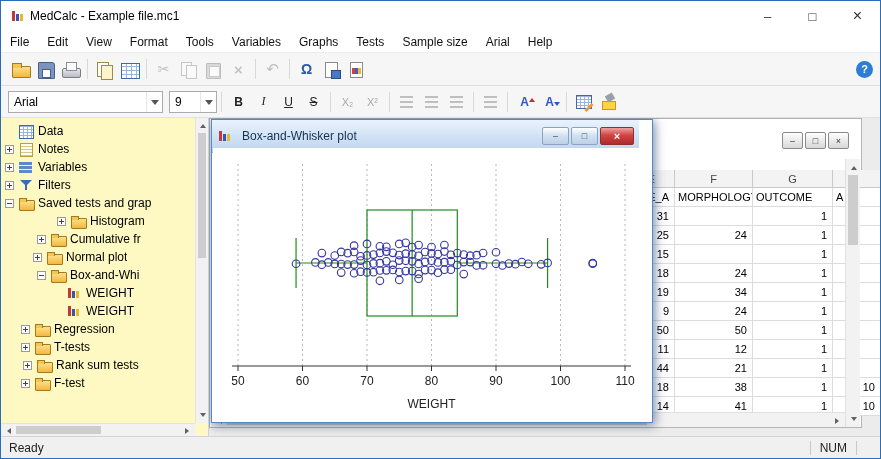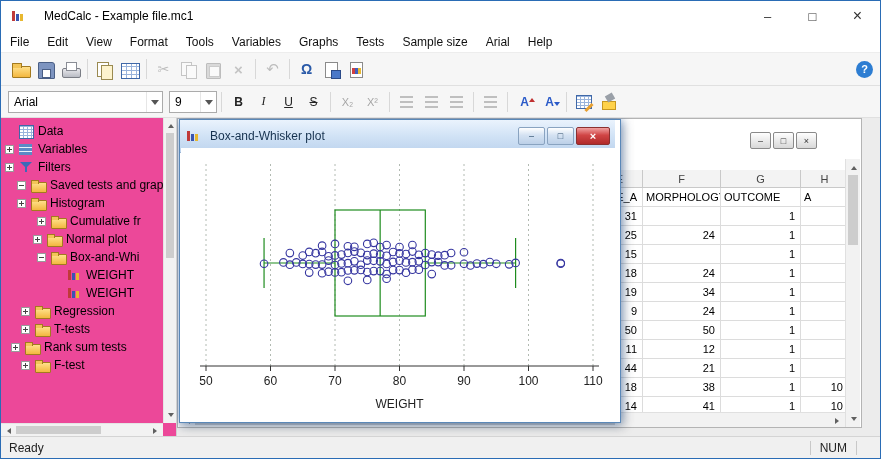--- a/index.html
+++ b/index.html
@@ -2,21 +2,21 @@
 <html><head>
 <meta charset="utf-8">
 <style>
 *{box-sizing:border-box;margin:0;padding:0}
 html,body{background:#8a8a8a}
 body{font-family:"Liberation Sans","DejaVu Sans",sans-serif}
 .app{position:relative;width:881px;height:459px;background:#fff;border:1px solid #2a6cb5;overflow:hidden}
 
 
 .titlebar{position:absolute;top:0;left:0;right:0;height:30px;background:#fff;display:flex;align-items:center;padding-left:9px}
-.titlebar .title{font-size:12px;color:#000;margin-left:14px}
+.titlebar .title{font-size:12px;color:#000;margin-left:0}
 .capbtns{margin-left:auto;display:flex;height:100%}
 .cap{width:45px;height:100%;display:flex;align-items:center;justify-content:center;font-size:13px;color:#333}
 .cap.close{font-size:16px}
 
 
 .menubar{position:absolute;top:30px;left:0;right:0;height:22px;background:#fff;display:flex;align-items:center;font-size:12px;border-bottom:1px solid #ededed}
 .menu-item{padding:3px 9px;color:#111}
 
 
 .toolbar{position:absolute;left:0;right:0;background:#f6f6f6;display:flex;align-items:center;padding:0 7px;border-bottom:1px solid #e0e0e0}
@@ -66,21 +66,21 @@
 .fb-font-increase,.fb-font-decrease{color:#2a5ac8;font-weight:bold}
 .fb-font-increase::after{content:"";position:absolute;right:1px;top:4px;width:0;height:0;border:3px solid transparent;border-bottom:4px solid #c03030}
 .fb-font-decrease::after{content:"";position:absolute;right:1px;bottom:4px;width:0;height:0;border:3px solid transparent;border-top:4px solid #2a5ac8}
 .fb-format-cells::before{content:"";width:14px;height:12px;border:1px solid #3f68a8;background-color:#fff;background-image:repeating-linear-gradient(90deg,transparent 0 3px,#9ab4dc 3px 4px),repeating-linear-gradient(0deg,transparent 0 2px,#9ab4dc 2px 3px)}
 .fb-format-cells::after{content:"";position:absolute;right:1px;bottom:4px;width:10px;height:3px;background:#e8a030;transform:rotate(-45deg)}
 .fb-highlight::before{content:"";position:absolute;bottom:3px;left:5px;width:12px;height:7px;background:#ffd24a;border:1px solid #c89820}
 .fb-highlight::after{content:"";position:absolute;top:3px;left:9px;width:8px;height:7px;background:#9aa0a8;transform:rotate(-30deg)}
 
 
 .main{position:absolute;top:117px;bottom:22px;left:0;right:0;display:flex}
-.sidebar{width:176px;position:relative;background:#ec4899;border-right:1px solid #d0d0d0;flex:none}
+.sidebar{width:208px;position:relative;background:#fef9c3;border-right:1px solid #d0d0d0;flex:none}
 .tree{position:absolute;top:4px;left:0;right:13px;bottom:13px;overflow:hidden;font-size:12px}
 .trow{display:flex;align-items:center;height:18px;white-space:nowrap;overflow:hidden}
 .tlabel{overflow:hidden;text-overflow:clip}
 .exp{flex:none;width:9px;height:9px;border:1px solid #9a9a9a;background:#fff;margin-right:4px;position:relative}
 .exp.plus::before,.exp.minus::before{content:"";position:absolute;left:1px;top:3px;width:5px;height:1px;background:#444}
 .exp.plus::after{content:"";position:absolute;left:3px;top:1px;width:1px;height:5px;background:#444}
 .exp.none{visibility:hidden}
 .ti{flex:none;width:16px;height:14px;position:relative;margin-right:4px}
 .ti-table::before{content:"";position:absolute;left:1px;top:1px;width:13px;height:12px;border:1px solid #3f68a8;background-color:#fff;background-image:repeating-linear-gradient(90deg,transparent 0 3px,#9ab4dc 3px 4px),repeating-linear-gradient(0deg,transparent 0 2px,#9ab4dc 2px 3px)}
 .ti-notes::before{content:"";position:absolute;left:2px;top:1px;width:11px;height:12px;background-color:#fffdf0;border:1px solid #b8a040;background-image:repeating-linear-gradient(to bottom,transparent 0 2px,#d8c888 2px 3px)}
@@ -113,21 +113,21 @@
 .t-down{width:0;height:0;border:3px solid transparent;border-top:4px solid #606060}
 .t-left{width:0;height:0;border:3px solid transparent;border-right:4px solid #606060}
 .t-right{width:0;height:0;border:3px solid transparent;border-left:4px solid #606060}
 .side-vsb{top:0;bottom:13px;right:0;width:13px;border-left:1px solid #e4e4e4}
 .side-hsb{bottom:0;left:0;right:13px;height:13px;border-top:1px solid #e4e4e4}
 .ss-vsb{top:40px;bottom:0;right:1px;width:15px;border-left:1px solid #e0e0e0}
 .ss-hsb{bottom:0;left:1px;right:16px;height:15px;border-top:1px solid #e0e0e0}
 
 
 .plot-window{position:absolute;left:2px;top:1px;width:442px;height:304px;background:#fff;border:1px solid #5a88b8;z-index:5;box-shadow:0 0 9px rgba(50,110,190,.55),3px 4px 10px rgba(0,0,0,.25)}
-.pw-titlebar{position:absolute;top:0;left:0;right:5px;height:27px;background:linear-gradient(#eaf3fd,#cfe1f5 55%,#bed4ee);border-bottom:1px solid #9ab4d4;display:flex;align-items:center;padding:16px 5px}
+.pw-titlebar{position:absolute;top:0;left:0;right:13px;height:27px;background:linear-gradient(#eaf3fd,#cfe1f5 55%,#bed4ee);border-bottom:1px solid #9ab4d4;display:flex;align-items:center;padding:16px 5px}
 .pw-title{font-size:12px;color:#16324f;margin-left:5px}
 .pw-btns{margin-left:auto;display:flex}
 .pwbtn{width:27px;height:18px;border:1px solid #89a3c0;background:linear-gradient(#ffffff,#d4e2f2 45%,#bcd0e8);border-radius:2px;display:flex;align-items:center;justify-content:center;font-size:9px;color:#2a4a6a;margin-left:2px}
 .pwbtn.close{width:34px;background:linear-gradient(#f0a0a0,#d04545 45%,#b02a2a);color:#fff;border-color:#8a3030;font-size:11px;font-weight:bold}
 .pw-content{position:absolute;left:1px;right:1px;top:28px;bottom:1px;background:#fff}
 
 
 .statusbar{position:absolute;left:0;right:0;bottom:0;height:22px;background:#f0f0f0;border-top:1px solid #d4d4d4;display:flex;align-items:center;font-size:12px;color:#222;padding-left:8px}
 .sb-right{margin-left:auto;display:flex;align-items:center;height:100%}
 .sbsep{width:1px;height:14px;background:#c8c8c8;margin:0 9px}
@@ -224,34 +224,39 @@
 
     <div class="sidebar">
       <div class="tree" id="tree">
           <div class="trow" style="padding-left: 4px;">
             <span class="exp none"></span>
             <span class="ti ti-table"></span>
             <span class="tlabel">Data</span>
           </div>
           <div class="trow" style="padding-left: 4px;">
             <span class="exp plus"></span>
+            <span class="ti ti-notes"></span>
+            <span class="tlabel">Notes</span>
+          </div>
+          <div class="trow" style="padding-left: 4px;">
+            <span class="exp plus"></span>
             <span class="ti ti-variables"></span>
             <span class="tlabel">Variables</span>
           </div>
           <div class="trow" style="padding-left: 4px;">
             <span class="exp plus"></span>
             <span class="ti ti-filter"></span>
             <span class="tlabel">Filters</span>
           </div>
-          <div class="trow" style="padding-left: 16px;">
+          <div class="trow" style="padding-left: 4px;">
             <span class="exp minus"></span>
             <span class="ti ti-folder"></span>
             <span class="tlabel">Saved tests and grap</span>
           </div>
-          <div class="trow" style="padding-left: 16px;">
+          <div class="trow" style="padding-left: 56px;">
             <span class="exp plus"></span>
             <span class="ti ti-folder"></span>
             <span class="tlabel">Histogram</span>
           </div>
           <div class="trow" style="padding-left: 36px;">
             <span class="exp plus"></span>
             <span class="ti ti-folder"></span>
             <span class="tlabel">Cumulative fr</span>
           </div>
           <div class="trow" style="padding-left: 32px;">
@@ -277,21 +282,21 @@
           <div class="trow" style="padding-left: 20px;">
             <span class="exp plus"></span>
             <span class="ti ti-folder"></span>
             <span class="tlabel">Regression</span>
           </div>
           <div class="trow" style="padding-left: 20px;">
             <span class="exp plus"></span>
             <span class="ti ti-folder"></span>
             <span class="tlabel">T-tests</span>
           </div>
-          <div class="trow" style="padding-left: 10px;">
+          <div class="trow" style="padding-left: 22px;">
             <span class="exp plus"></span>
             <span class="ti ti-folder"></span>
             <span class="tlabel">Rank sum tests</span>
           </div>
           <div class="trow" style="padding-left: 20px;">
             <span class="exp plus"></span>
             <span class="ti ti-folder"></span>
             <span class="tlabel">F-test</span>
           </div>
         </div>

